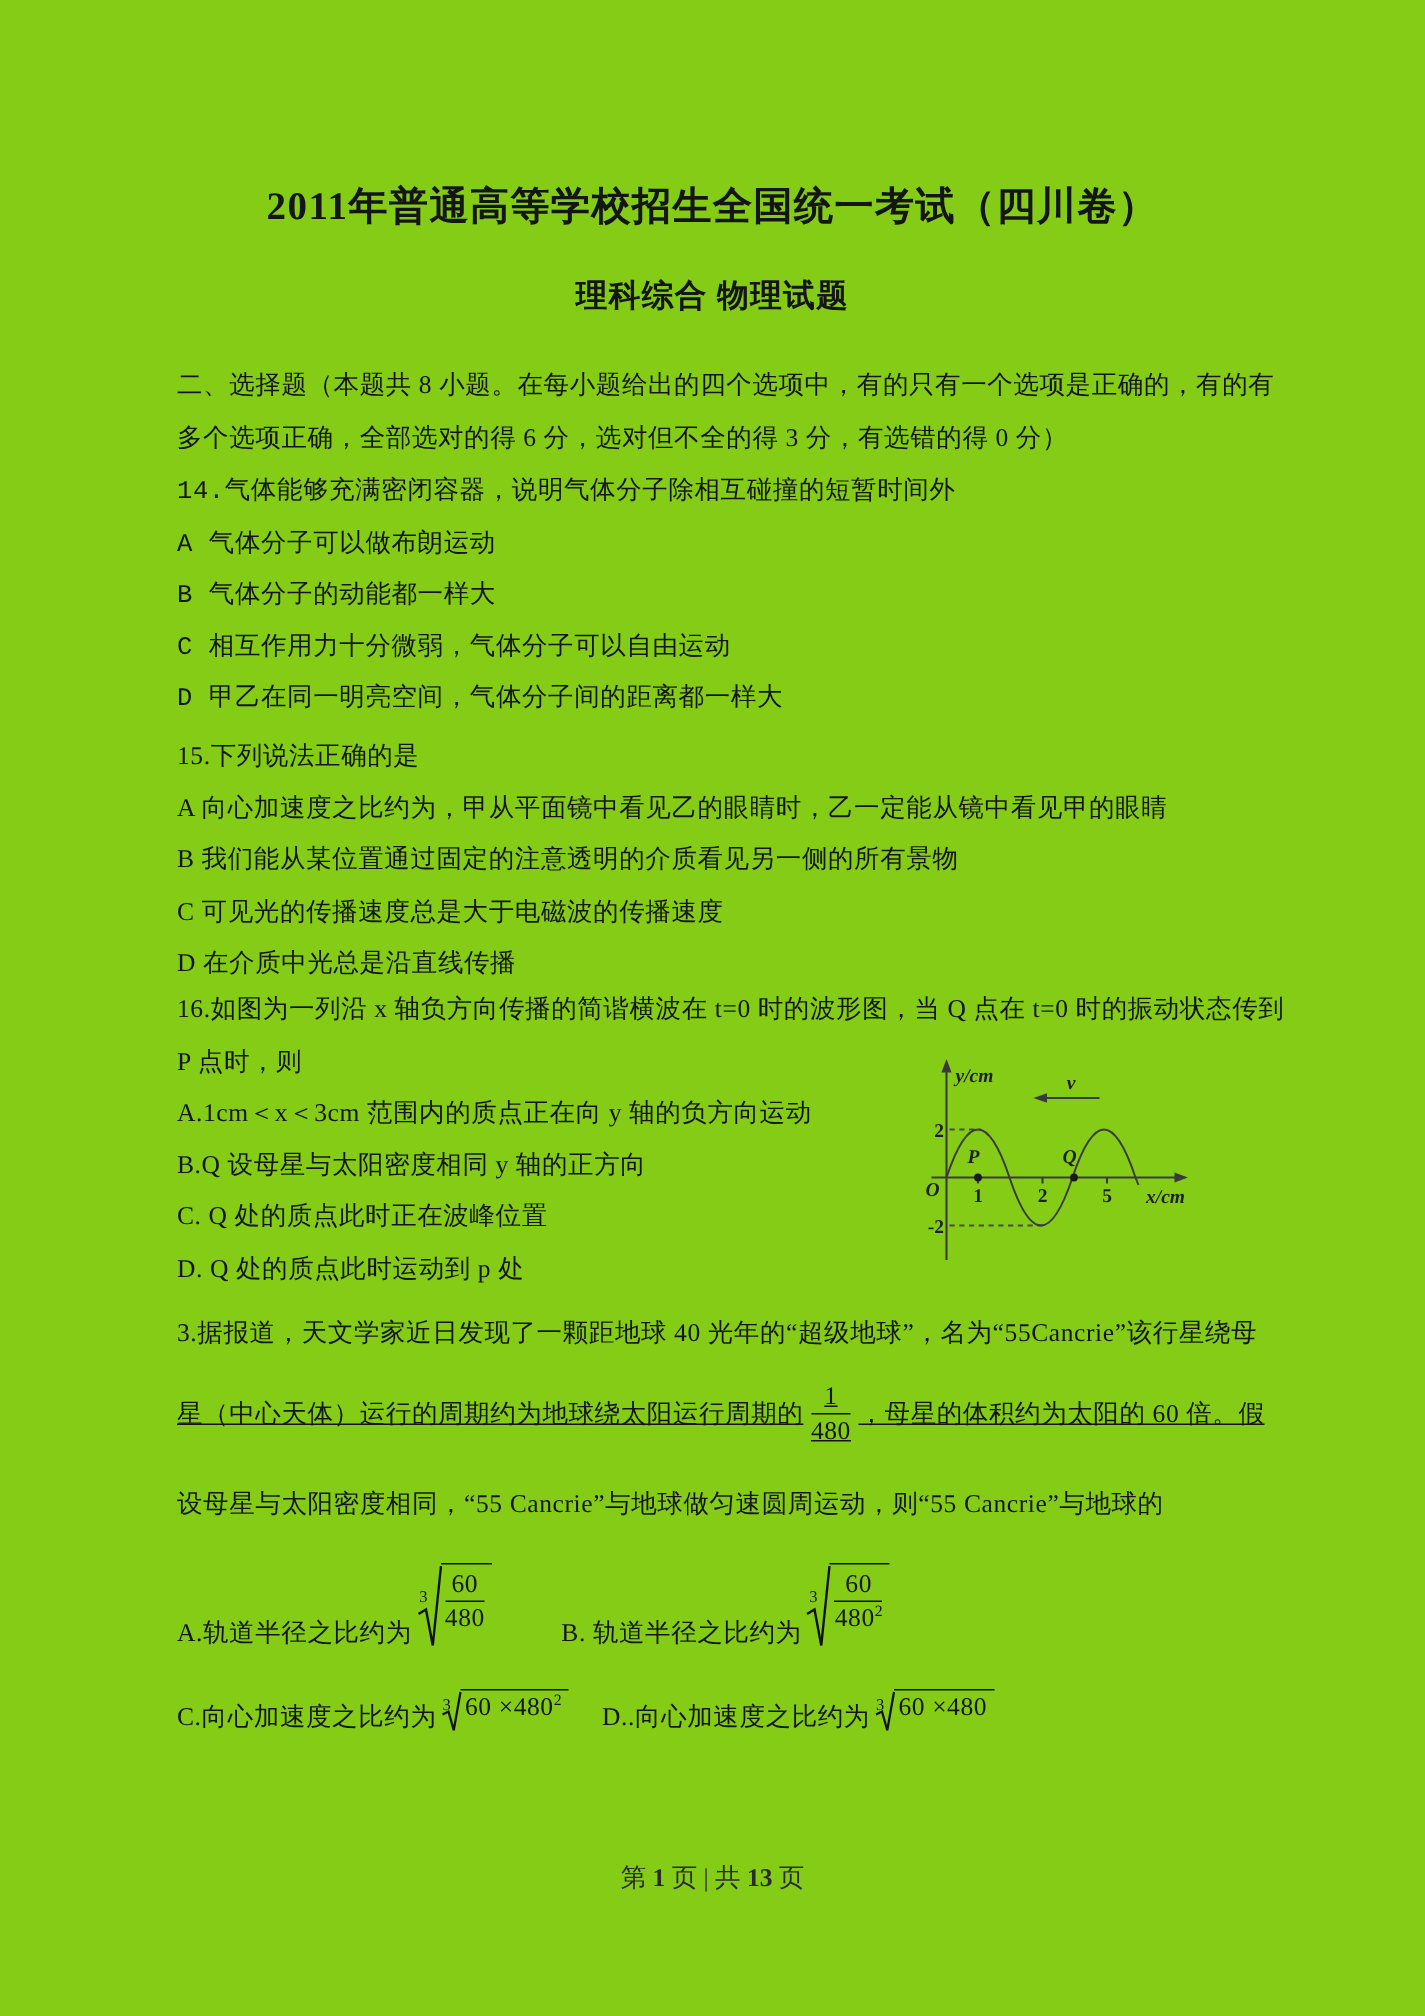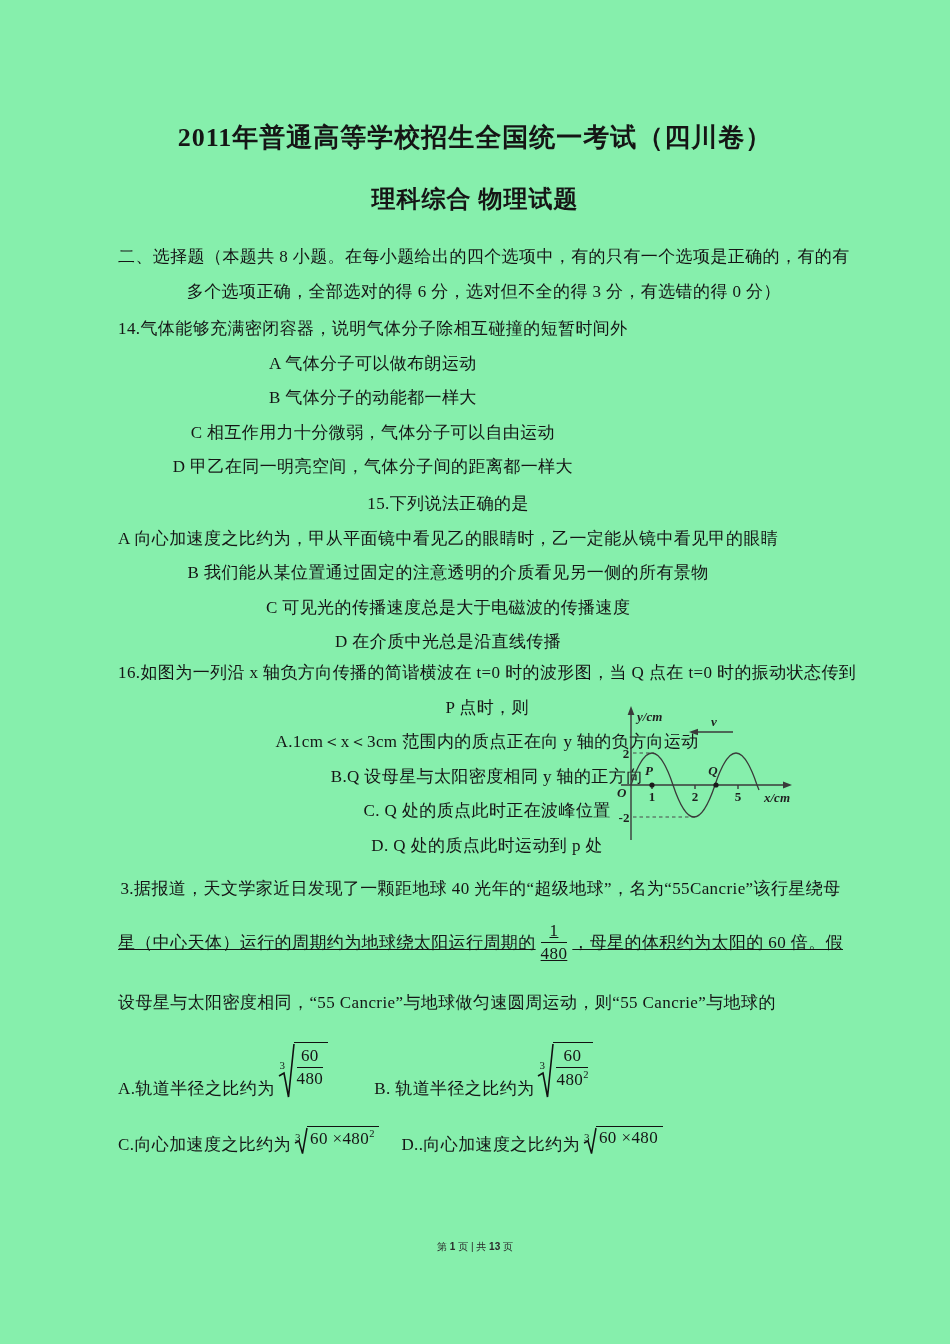--- a/index.html
+++ b/index.html
@@ -1,25 +1,25 @@
 <!DOCTYPE html>
 <html><head>
 <meta charset="utf-8">
 <style>
   html,body{margin:0;padding:0;background:#ffffff;}
-  .page{position:relative;width:950px;height:1344px;background:#86efac;overflow:hidden;
+  .page{position:relative;width:950px;height:1344px;background:#84cc16;overflow:hidden;
         font-family:"Liberation Serif","DejaVu Serif",serif;color:#151515;}
   .title{position:absolute;left:0;right:0;top:120px;text-align:center;
          font-size:26px;font-weight:700;letter-spacing:1px;}
   .subtitle{position:absolute;left:0;right:0;top:183px;text-align:center;
-         font-size:24px;font-weight:700;letter-spacing:1px;}
+         font-size:21px;font-weight:700;letter-spacing:1px;}
   .blk{position:absolute;left:118px;white-space:nowrap;font-size:17px;letter-spacing:0.4px;}
-  .ln{height:34.5px;line-height:34.5px;text-align:center;}
+  .ln{height:34.5px;line-height:34.5px;}
   .b-sec{top:240px;}
-  .b-q14{top:312px;}
+  .b-q14{top:312px;font-family:Liberation Mono, monospace;}
   .b-q15{top:487px;}
   .b-q16{top:656px;}
   .b-q17{top:872px;}
   .tallln{height:72px;display:flex;align-items:center;text-decoration:underline;}
   .ln3{height:35px;line-height:35px;margin-top:6px;}
   .optrow{display:flex;align-items:flex-end;}
   .optrow1{height:74px;margin-top:6px;}
   .optrow2{height:52px;margin-top:4px;}
   .sp-ab{display:inline-block;width:46px;}
   .sp-cd{display:inline-block;width:22px;}
@@ -44,22 +44,22 @@
   .wavefig{position:absolute;left:616px;top:698px;width:202px;height:150px;}
   .wavefig .ax{stroke:#3a3a3a;stroke-width:1.4;fill:none;}
   .wavefig .wave{stroke:#3a3a3a;stroke-width:1.3;fill:none;}
   .wavefig .dash{stroke:#4a4a4a;stroke-width:1.2;stroke-dasharray:3.5,3;}
   .wavefig .fillpt{fill:#3a3a3a;}
   .wavefig .dot{fill:#1a1a1a;}
   .wavefig text{font-family:"Liberation Serif","DejaVu Serif",serif;font-size:13px;fill:#1f1f1f;}
   .wavefig .b{font-weight:bold;}
   .wavefig .it{font-style:italic;}
   .footer{position:absolute;left:0;right:0;top:1240px;text-align:center;
-          font-family:Liberation Sans, sans-serif;
-          font-size:10px;color:#2a2a2a;}
+          font-family:Liberation Serif, serif;
+          font-size:17px;color:#2a2a2a;}
   .footer .fnum{font-weight:700;}
 </style>
 </head>
 <body>
 
 <div class="page">
 
   <div class="title">2011年普通高等学校招生全国统一考试（四川卷）</div>
   <div class="subtitle">理科综合 物理试题</div>
 

